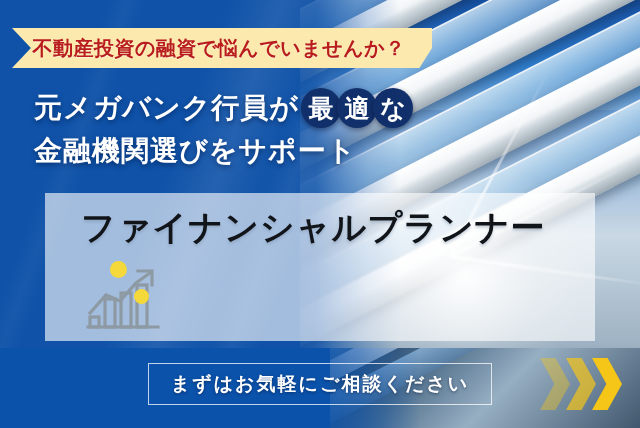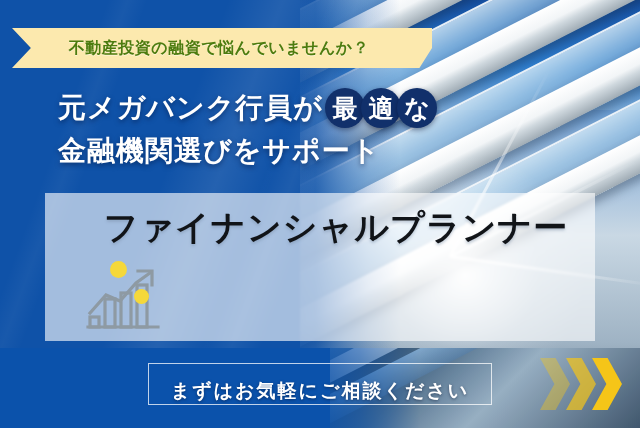--- a/index.html
+++ b/index.html
@@ -118,34 +118,33 @@
 
   
   .ribbon{
     position:absolute;left:12px;top:28px;width:420px;height:40px;
     background:#fce9ae;
     filter:drop-shadow(2px 3px 3px rgba(0,0,0,.30));
     clip-path:polygon(0 0, 100% 0, 100% 50%, 97% 100%, 0 100%, 4.5% 50%);
     display:flex;align-items:center;justify-content:center;
   }
   .ribbon-text{
-    color:#4d7c0f;
-    font-size:16px;
+    color:#b91c1c;
+    font-size:20px;
     font-weight:bold;
     letter-spacing:.5px;
     white-space:nowrap;
     text-shadow:0 1px 0 rgba(255,255,255,.45);
     padding-left:20px;padding-right:26px;
   }
 
   
   .headline{
     position:absolute;left:34px;top:86px;width:420px;
     color:#ffffff;
-    margin-left:24px;
   }
   .hl-row{
     display:flex;align-items:center;
     height:44px;
     white-space:nowrap;
   }
   .hl-main{
     font-size:28px;font-weight:bold;letter-spacing:1px;
     text-shadow:0 2px 5px rgba(0,20,60,.55);
   }
@@ -174,21 +173,20 @@
   .panel{
     position:absolute;left:45px;top:193px;width:550px;height:148px;
     background:rgba(255,255,255,.62);
     backdrop-filter:blur(1px);
   }
   .panel-inner{
     position:relative;width:100%;height:100%;
   }
   .panel-line1{
     position:absolute;left:36px;top:12px;width:510px;
-    text-align:center;
     font-size:34px;font-weight:bold;
     color:#111418;
     letter-spacing:1px;
     white-space:nowrap;
     text-shadow:0 2px 3px rgba(120,140,165,.45);
   }
   .panel-line2{
     position:absolute;left:120px;top:66px;
     font-size:40px;font-weight:bold;
     color:#111418;
@@ -204,21 +202,21 @@
   
   .chart-icon{position:absolute;left:35px;top:62px;width:85px;height:78px;}
   .dot{position:absolute;border-radius:50%;background:#f5d83a;}
   .dot.d-a{left:30px;top:6px;width:17px;height:17px;}
   .dot.d-b{left:54px;top:34px;width:15px;height:15px;}
 
   
   .cta{
     position:absolute;left:148px;top:363px;width:344px;height:42px;
     border:1px solid rgba(255,255,255,.75);
-    display:flex;align-items:flex-end;justify-content:center;
+    display:flex;align-items:center;justify-content:center;
   }
   .cta-text{
     color:#ffffff;font-size:19px;font-weight:bold;letter-spacing:2px;
     white-space:nowrap;
     text-shadow:0 1px 3px rgba(0,15,45,.5);
   }
   .chevrons{
     position:absolute;left:540px;top:358px;width:96px;height:52px;
   }
   .chev{

